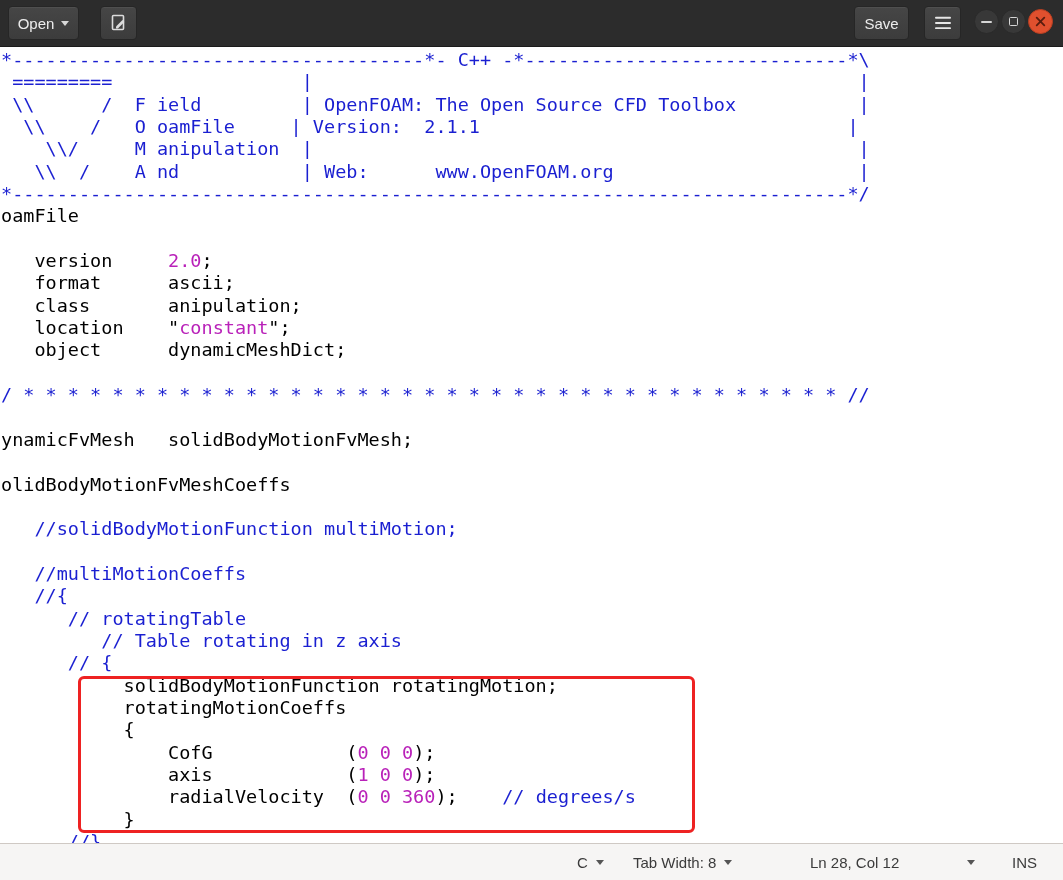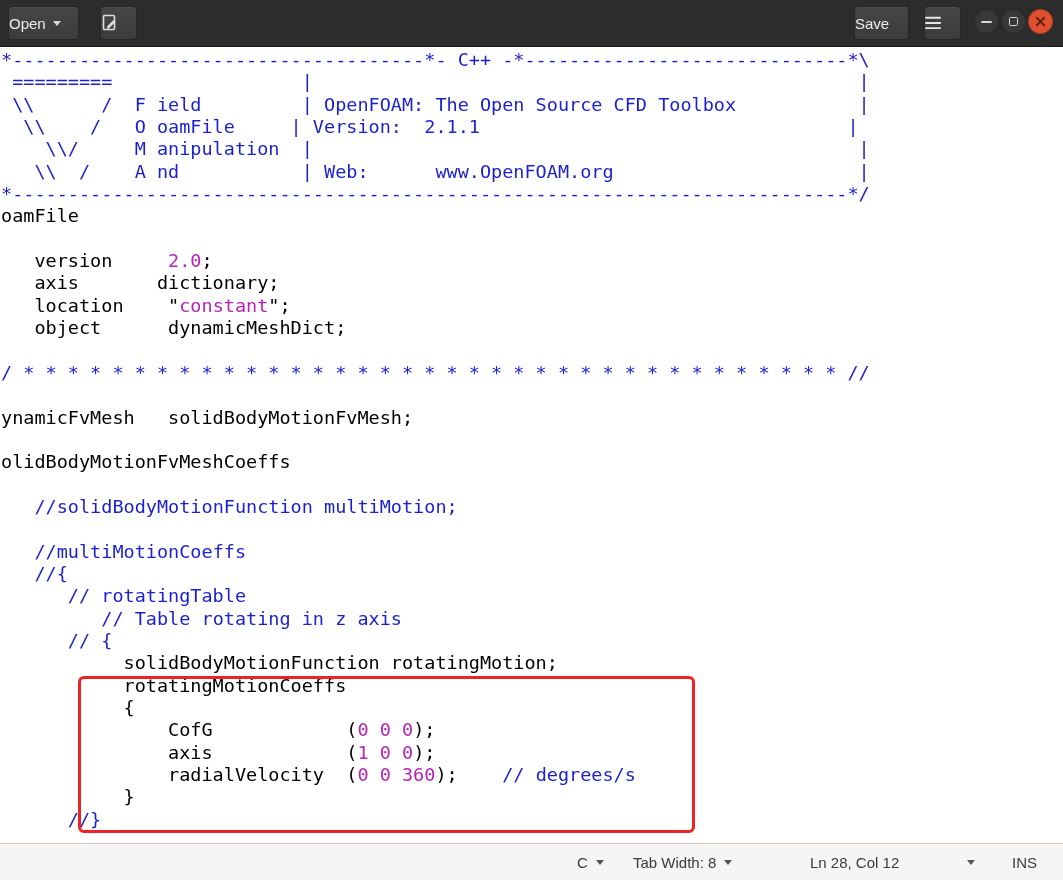--- a/index.html
+++ b/index.html
@@ -13,21 +13,21 @@
   .headerbar {
     position:absolute; top:0; left:0; width:1063px; height:47px;
     background:var(--header-bg,#2c2c2c);
     border-bottom:1px solid #1b1b1b;
   }
   .hb-btn {
     position:absolute; top:6px; height:34px;
     background:linear-gradient(#464646,#3c3c3c);
     border:1px solid #262626; border-radius:4px;
     color:#ececec; font-size:15px; font-family:"Liberation Sans", sans-serif;
-    display:flex; align-items:center; gap:7px;
+    display:flex; align-items:center; justify-content:center; gap:7px;
     cursor:pointer;
     box-shadow:inset 0 1px 0 rgba(255,255,255,0.05);
   }
   #open-btn  { left:8px;  width:71px; }
   #newdoc-btn{ left:100px; width:37px; }
   #save-btn  { right:154px; width:55px; }
   #menu-btn  { right:102px; width:37px; }
   .caret-down {
     width:0; height:0; display:inline-block;
     border-left:4px solid transparent; border-right:4px solid transparent;
@@ -145,21 +145,22 @@
       <div class="code-line"><span class="tok-comment">*-------------------------------------*- C++ -*-----------------------------*\</span></div>
       <div class="code-line"><span class="tok-comment"> =========                 |                                                 |</span></div>
       <div class="code-line"><span class="tok-comment"> \\      /  F ield         | OpenFOAM: The Open Source CFD Toolbox           |</span></div>
       <div class="code-line"><span class="tok-comment">  \\    /   O oamFile     | Version:  2.1.1                                 |</span></div>
       <div class="code-line"><span class="tok-comment">    \\/     M anipulation  |                                                 |</span></div>
       <div class="code-line"><span class="tok-comment">   \\  /    A nd           | Web:      www.OpenFOAM.org                      |</span></div>
       <div class="code-line"><span class="tok-comment">*---------------------------------------------------------------------------*/</span></div>
       <div class="code-line"><span class="tok-plain">oamFile</span></div>
       <div class="code-line"> </div>
       <div class="code-line"><span class="tok-plain">   version     </span><span class="tok-num">2.0</span><span class="tok-plain">;</span></div>
-      <div class="code-line"><span class="tok-plain">   axis       dictionary;</span></div>
+      <div class="code-line"><span class="tok-plain">   format      ascii;</span></div>
+      <div class="code-line"><span class="tok-plain">   class       anipulation;</span></div>
       <div class="code-line"><span class="tok-plain">   location    "</span><span class="tok-str">constant</span><span class="tok-plain">";</span></div>
       <div class="code-line"><span class="tok-plain">   object      dynamicMeshDict;</span></div>
       <div class="code-line"> </div>
       <div class="code-line"><span class="tok-comment">/ * * * * * * * * * * * * * * * * * * * * * * * * * * * * * * * * * * * * * //</span></div>
       <div class="code-line"> </div>
       <div class="code-line"><span class="tok-plain">ynamicFvMesh   solidBodyMotionFvMesh;</span></div>
       <div class="code-line"> </div>
       <div class="code-line"><span class="tok-plain">olidBodyMotionFvMeshCoeffs</span></div>
       <div class="code-line"> </div>
       <div class="code-line"><span class="tok-plain">   </span><span class="tok-comment">//solidBodyMotionFunction multiMotion;</span></div>

